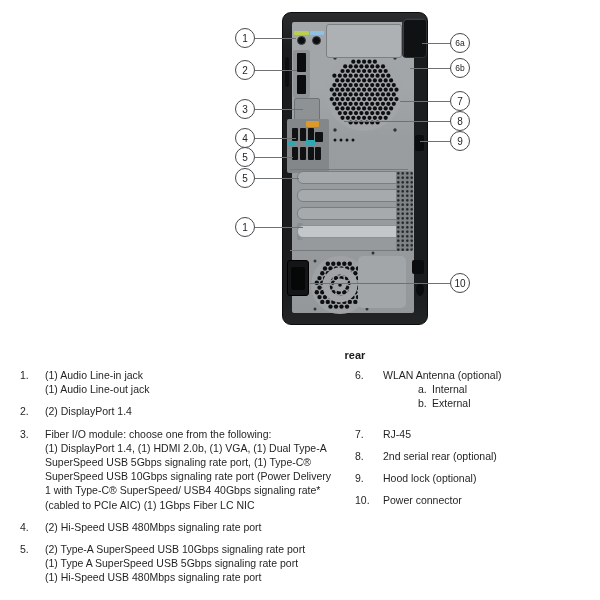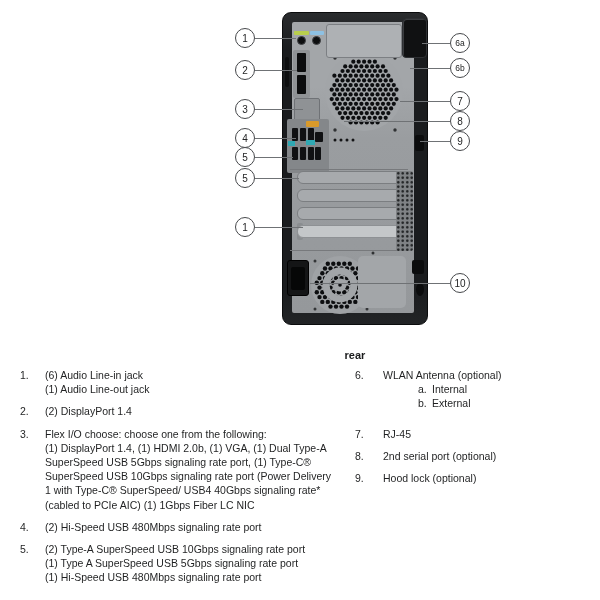--- a/index.html
+++ b/index.html
@@ -410,34 +410,34 @@
   <div class="callout" style="left:450px;top:131px;">9</div>
   <div class="callout" style="left:450px;top:273px;">10</div>
 
   <div class="caption">rear</div>
 </div>
 
 <div class="legend legend-left">
   <div class="li-row">
     <div class="li-num">1.</div>
     <div>
-      <div class="li-text">(6) Audio Line-in jack</div>
+      <div class="li-text">(1) Audio Line-in jack</div>
       <div class="li-text">(1) Audio Line-out jack</div>
     </div>
   </div>
   <div class="li-row">
     <div class="li-num">2.</div>
     <div>
         <div class="li-text">(2) DisplayPort 1.4</div>
       </div>
   </div>
   <div class="li-row">
     <div class="li-num">3.</div>
     <div>
-      <div class="li-text">Flex I/O choose: choose one from the following:</div>
+      <div class="li-text">Fiber I/O module: choose one from the following:</div>
       <div class="li-text">(1) DisplayPort 1.4, (1) HDMI 2.0b, (1) VGA, (1) Dual Type-A</div>
       <div class="li-text">SuperSpeed USB 5Gbps signaling rate port, (1) Type-C®</div>
       <div class="li-text">SuperSpeed USB 10Gbps signaling rate port (Power Delivery</div>
       <div class="li-text">1 with Type-C® SuperSpeed/ USB4 40Gbps signaling rate*</div>
       <div class="li-text">(cabled to PCIe AIC) (1) 1Gbps Fiber LC NIC</div>
     </div>
   </div>
   <div class="li-row">
     <div class="li-num">4.</div>
     <div>
@@ -471,22 +471,28 @@
   </div>
   <div class="li-row">
     <div class="li-num">7.</div>
     <div>
         <div class="li-text">RJ-45</div>
       </div>
   </div>
   <div class="li-row">
     <div class="li-num">8.</div>
     <div>
-        <div class="li-text">2nd serial port (optional)</div>
+        <div class="li-text">2nd serial rear (optional)</div>
       </div>
   </div>
   <div class="li-row">
     <div class="li-num">9.</div>
     <div>
         <div class="li-text">Hood lock (optional)</div>
       </div>
   </div>
+  <div class="li-row">
+    <div class="li-num">10.</div>
+    <div>
+        <div class="li-text">Power connector</div>
+      </div>
+  </div>
 </div>
 
 </body></html>

